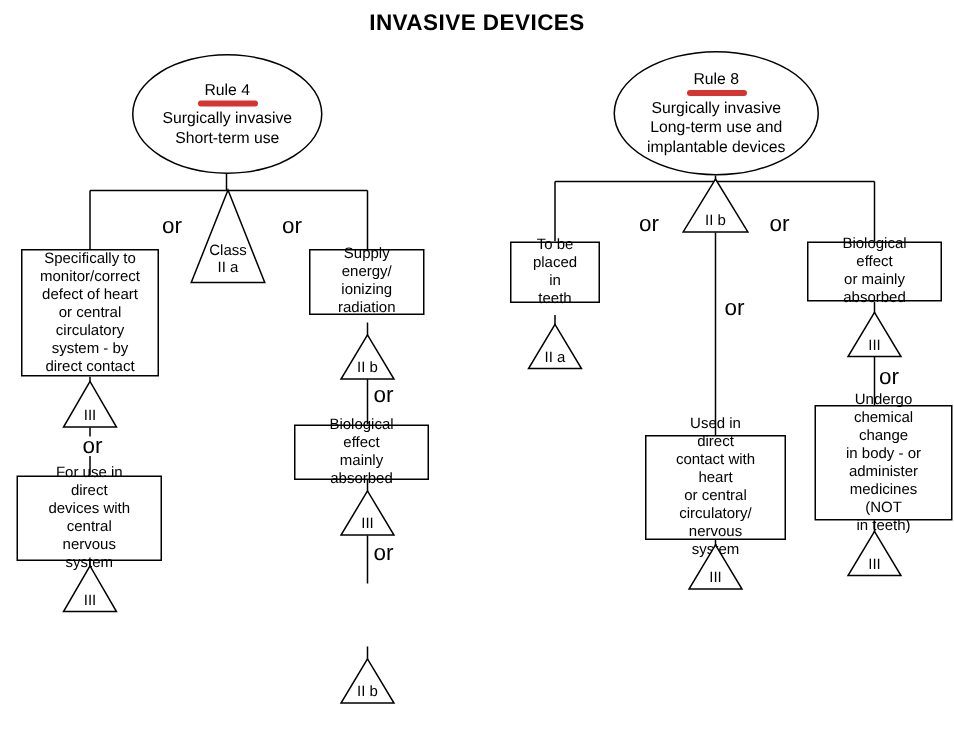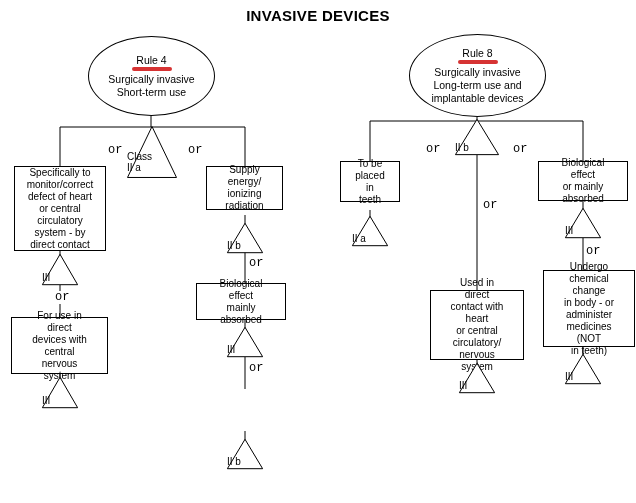--- a/index.html
+++ b/index.html
@@ -15,23 +15,23 @@
          text-align:center; font-size:10px; line-height:12px; white-space:pre-line; padding:16px; }
   .ellipse { position:absolute; border:1px solid #000; border-radius:50%; background:#fff;
              display:flex; flex-direction:column; align-items:center; justify-content:center;
              text-align:center; font-size:10.5px; line-height:13px; }
   .rule-name { display:block; }
   .red-underline { display:block; width:40px; height:4px; border-radius:2px; margin:0 0 2px 0; background:#d63333; }
   .ellipse-desc { white-space:pre-line; }
   .tri { position:absolute; }
   .tri svg { position:absolute; left:0; top:0; width:100%; height:100%; overflow:visible; display:block; }
   .tri polygon { fill:#fff; stroke:#000; stroke-width:1; vector-effect:non-scaling-stroke; }
-  .tri-label { position:absolute; left:0; right:0; bottom:2px; 
+  .tri-label { position:absolute; left:0; right:0; bottom:2px; text-align:center;
                font-size:10px; line-height:11px; white-space:pre-line; }
-  .or { position:absolute; font-size:12px; line-height:13px;font-family:Liberation Mono, monospace; }
+  .or { position:absolute; font-size:15px; line-height:13px; }
   .or.on-line { background:#fff; padding:0 2px; }
 </style>
 </head>
 <body>
 
 <div class="canvas">
 
   <div class="title">INVASIVE DEVICES</div>
 
   <svg class="connectors" viewBox="0 0 636 503">
@@ -69,21 +69,21 @@
   </div>
 
   <div class="ellipse" style="left:409px;top:34px;width:137px;height:83px">
     <span class="rule-name">Rule 8</span>
     <span class="red-underline" style="background: rgb(214, 51, 51);"></span>
     <span class="ellipse-desc">Surgically invasive
 Long-term use and
 implantable devices</span>
   </div>
 
-  <div class="tri" style="left:127px;top:126px;width:50px;height:52px">
+  <div class="tri" style="left:127px;top:126px;width:50px;height:63px">
     <svg viewBox="0 0 100 100" preserveAspectRatio="none">
         <polygon points="50,1 1,99 99,99"></polygon>
       </svg>
     <span class="tri-label" style="bottom:5px">Class
 II a</span>
   </div>
 
   <div class="box" style="left:14px;top:166px;width:92px;height:85px">Specifically to
 monitor/correct
 defect of heart

